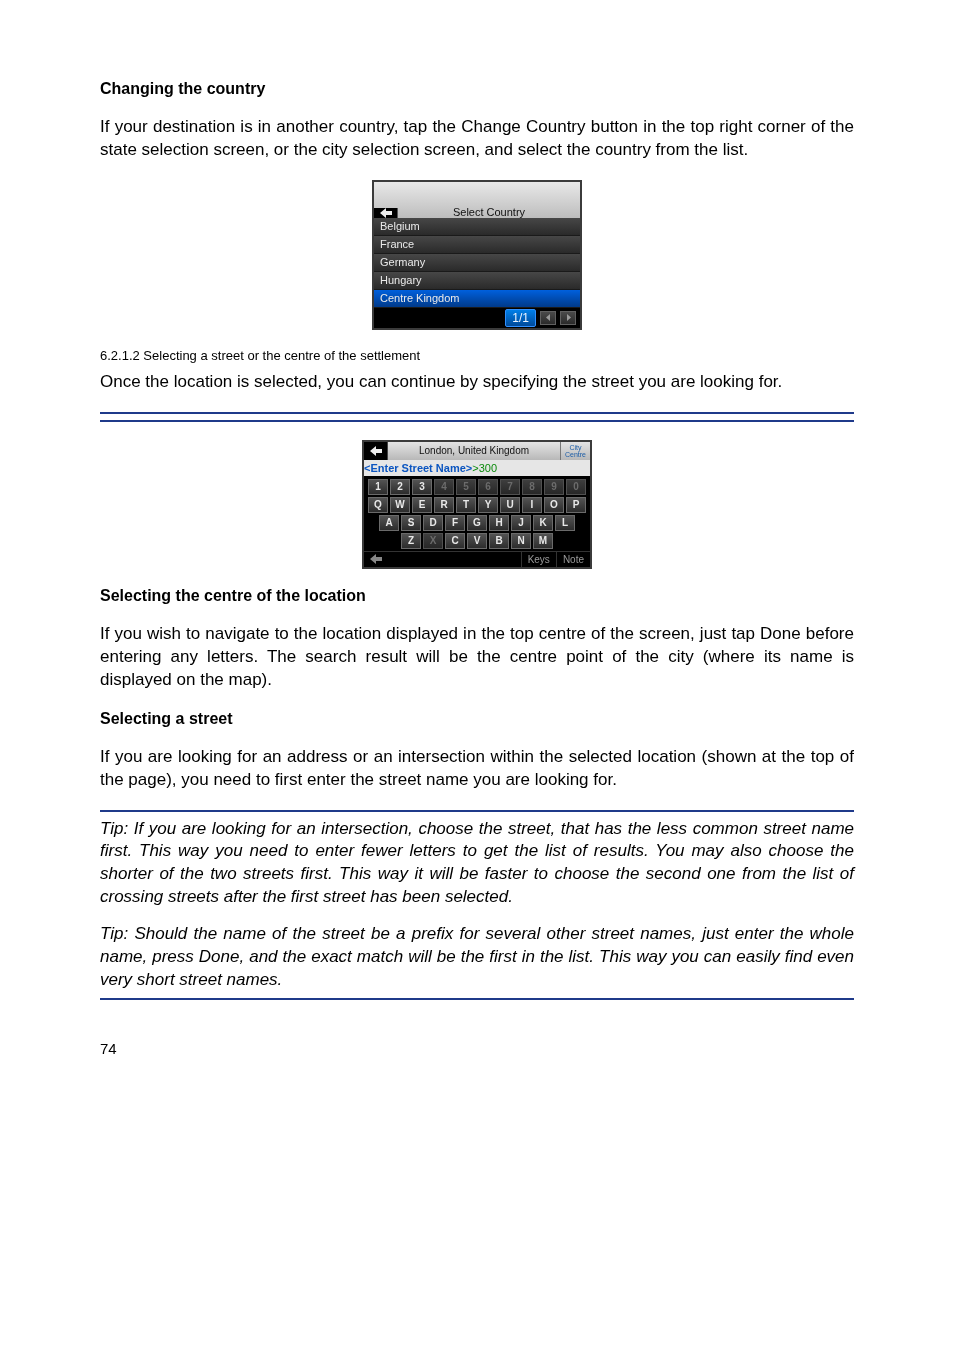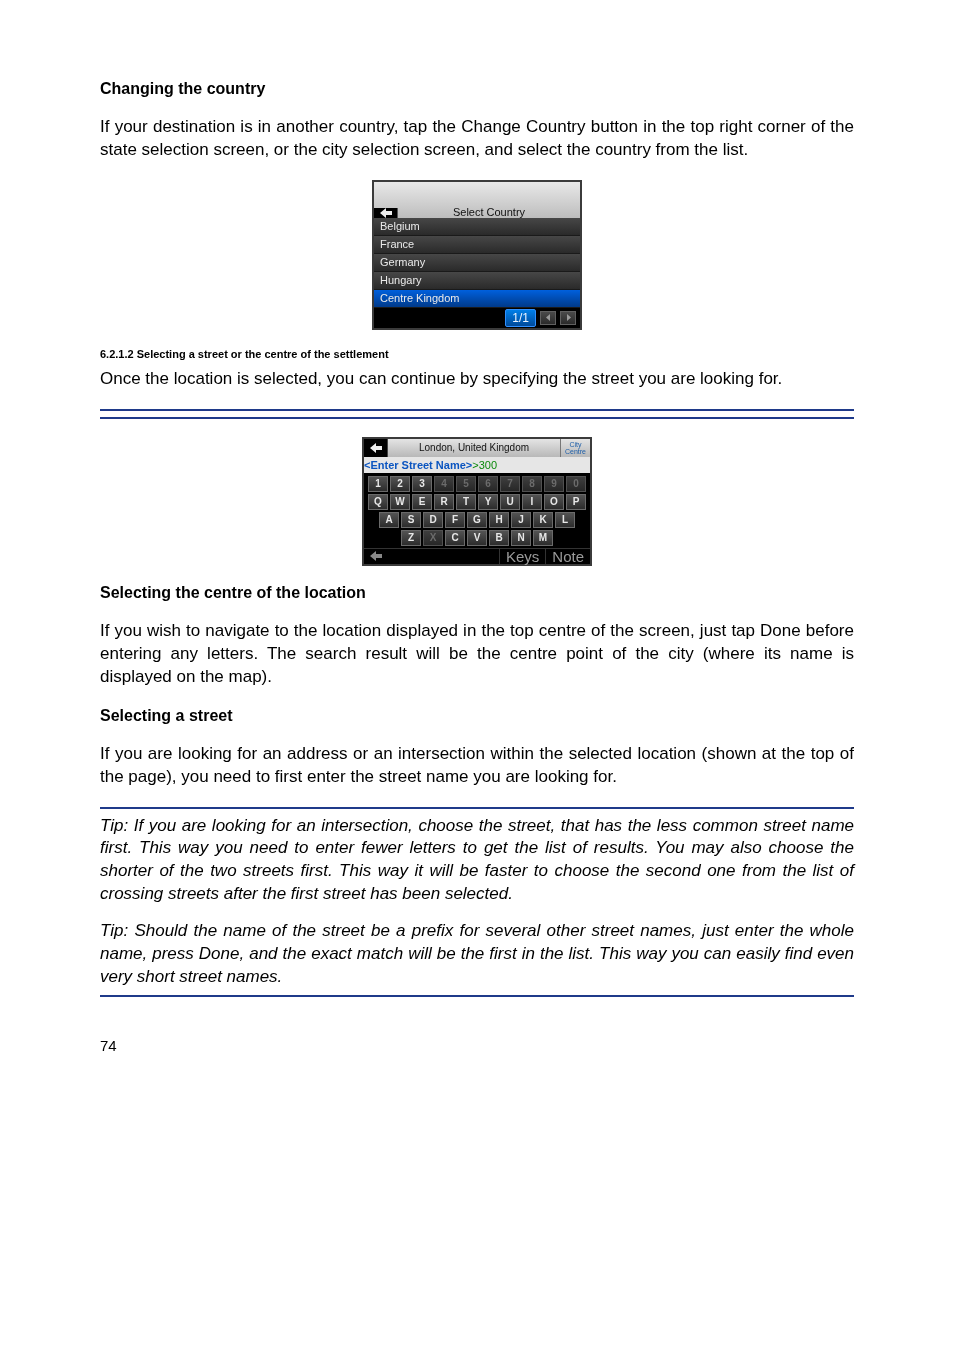--- a/index.html
+++ b/index.html
@@ -19,22 +19,22 @@
     font-size: 16px;
     margin: 0 0 18px 0;
   }
   .body-text {
     font-size: 17px;
     line-height: 1.35;
     text-align: justify;
     margin: 0 0 18px 0;
   }
   .section-num {
-    font-weight: bold;
-    font-size: 11px;
+    font-weight: normal;
+    font-size: 13px;
     margin: 18px 0 8px 0;
   }
   .hr-top { border: 0; border-top: 2px solid #1f3a8a; margin: 14px 0 6px 0; }
   .hr-bot { border: 0; border-top: 2px solid #1f3a8a; margin: 6px 0 18px 0; }
   .note {
     font-style: italic;
     font-size: 17px;
     line-height: 1.35;
     text-align: justify;
     margin: 0;
@@ -161,21 +161,21 @@
     color:#e8e8e8; font-weight:bold; font-size:10px;
   }
   .key.off { color:#6b6b6b; background: linear-gradient(#3e3e3e,#272727); border-color:#505050;}
   .kb-footer {
     display:flex; height:16px;
     background:#000;
     border-top:1px solid #333;
   }
   .kb-fbtn {
     display:flex; align-items:center; justify-content:center;
-    font-size:15px; color:#9a9a9a;
+    font-size:10px; color:#9a9a9a;
     border-left:1px solid #333;
     padding: 0 6px;
   }
   .kb-back2 {
     width:24px; display:flex; align-items:center; justify-content:center;
   }
   .kb-back2 svg { width:12px; height:10px; }
   .kb-spacer { flex:1; }
 </style>
 </head>

